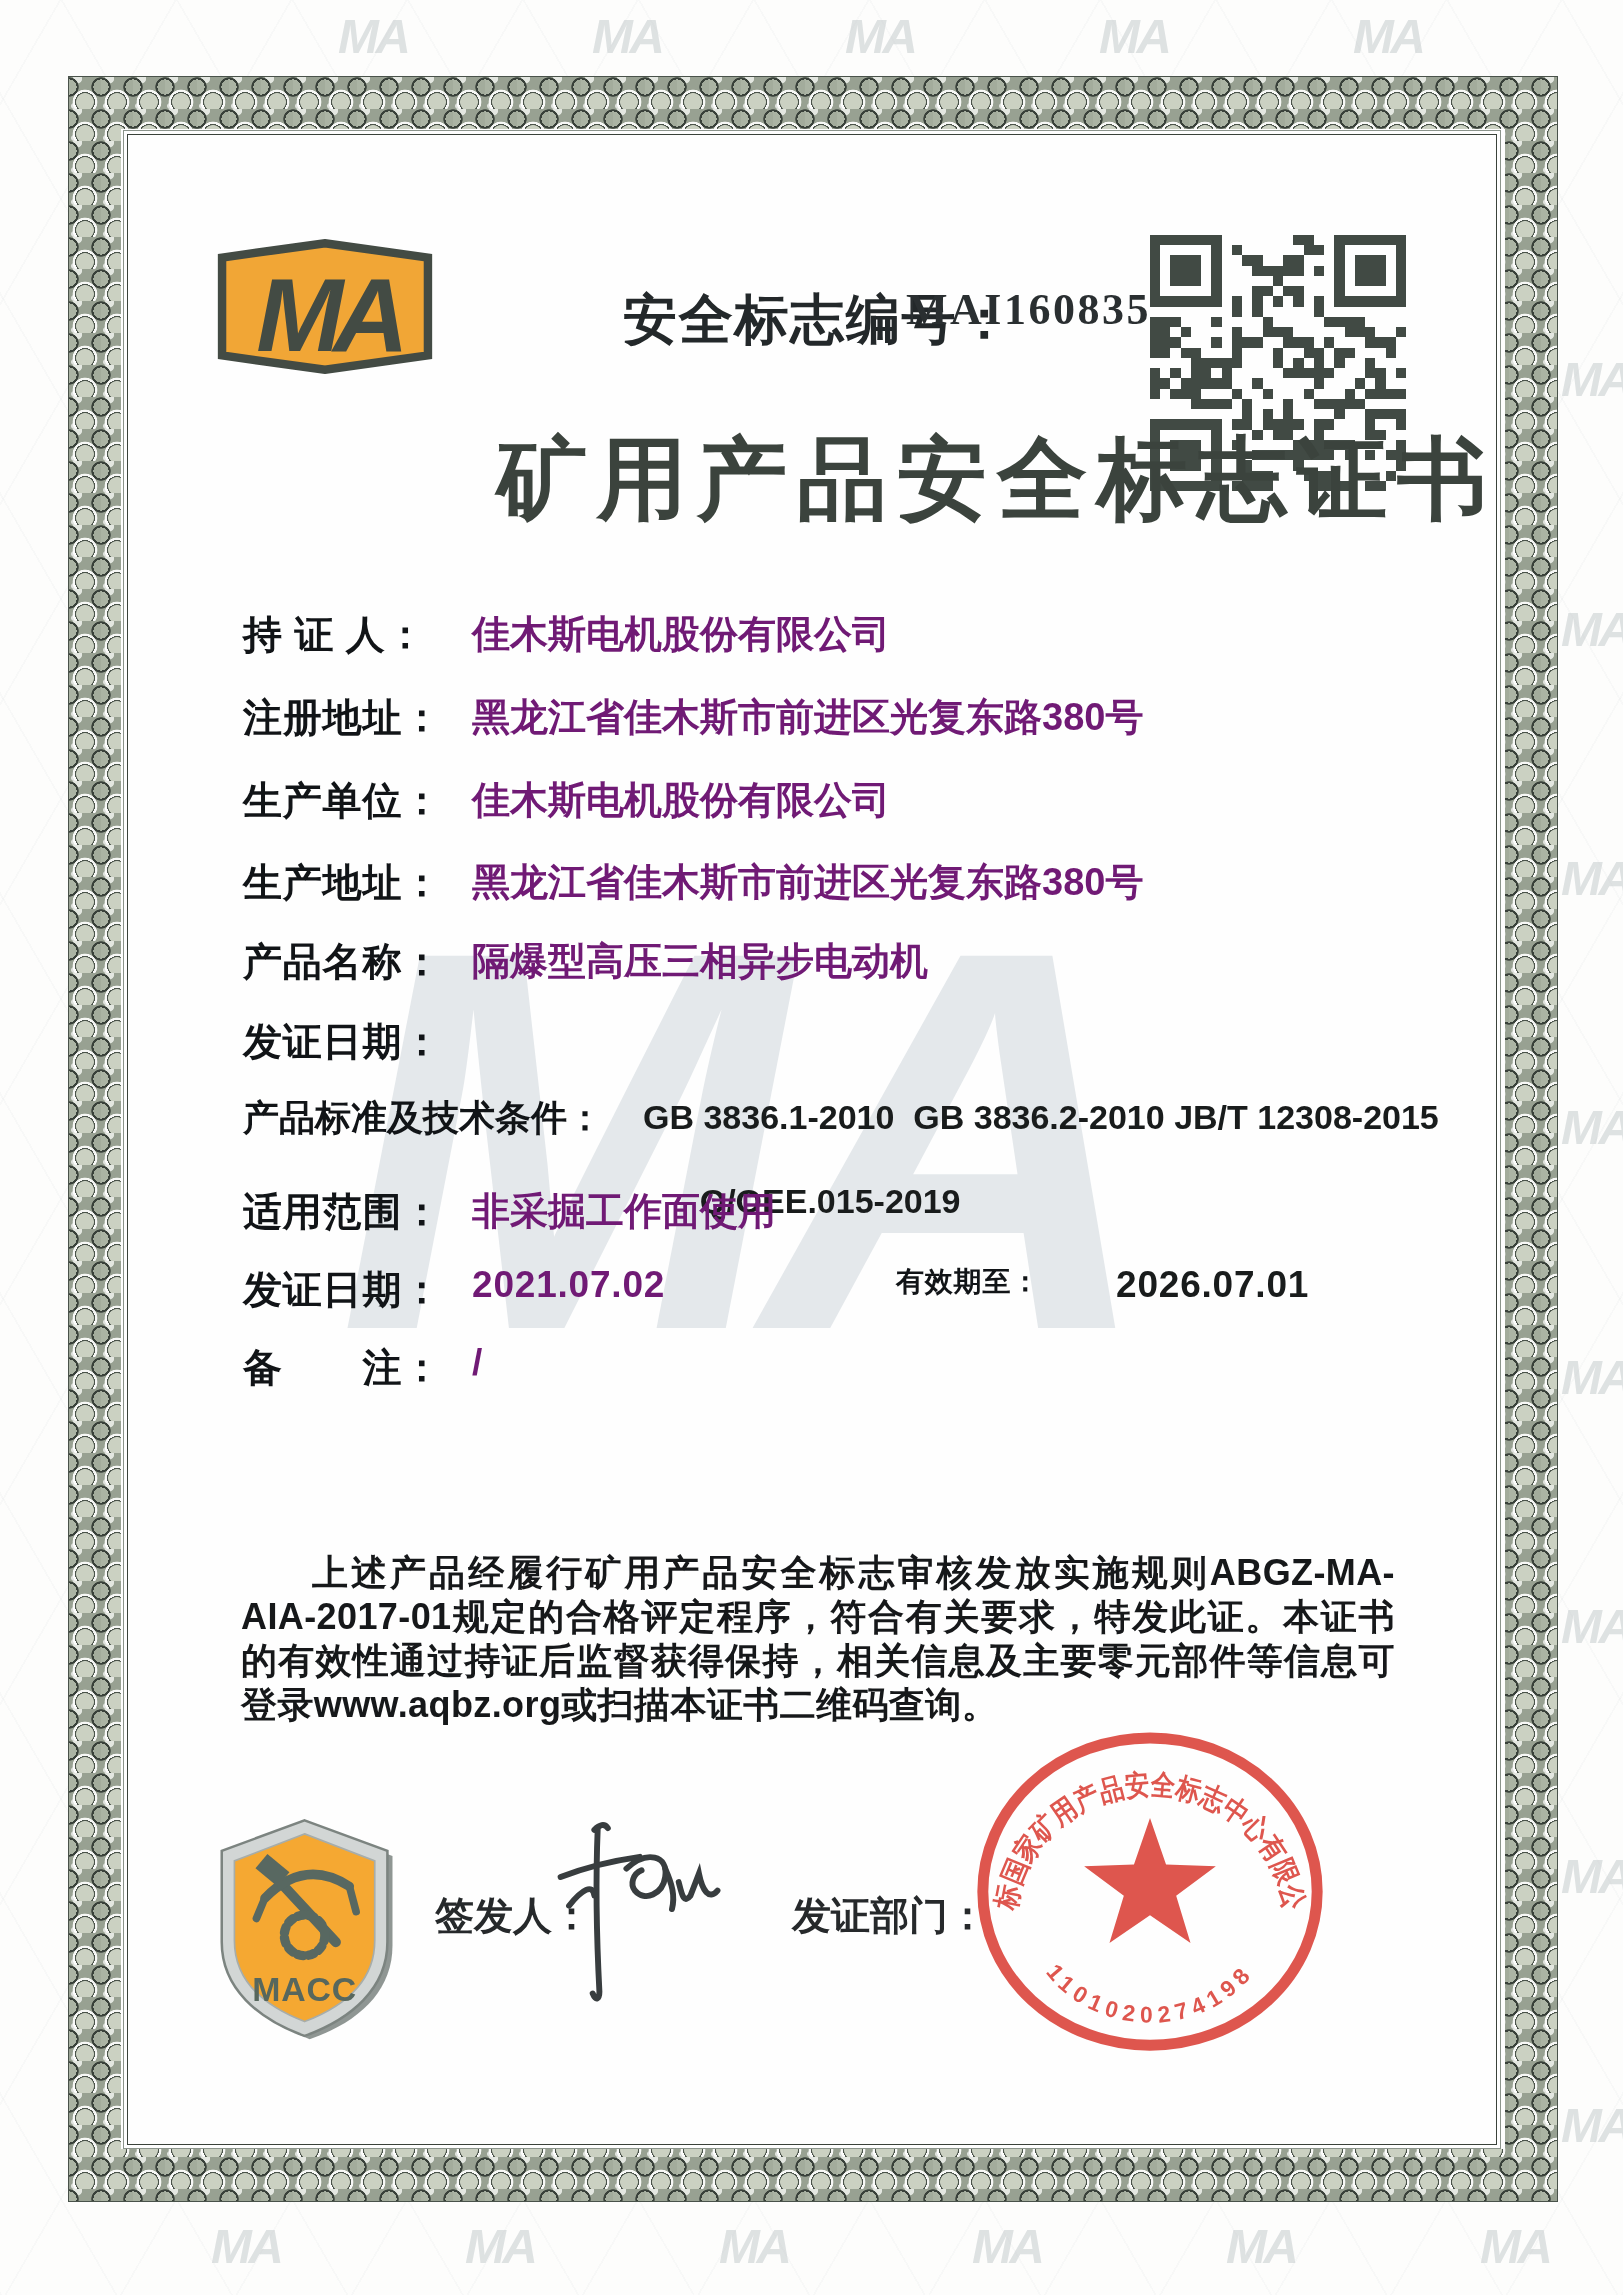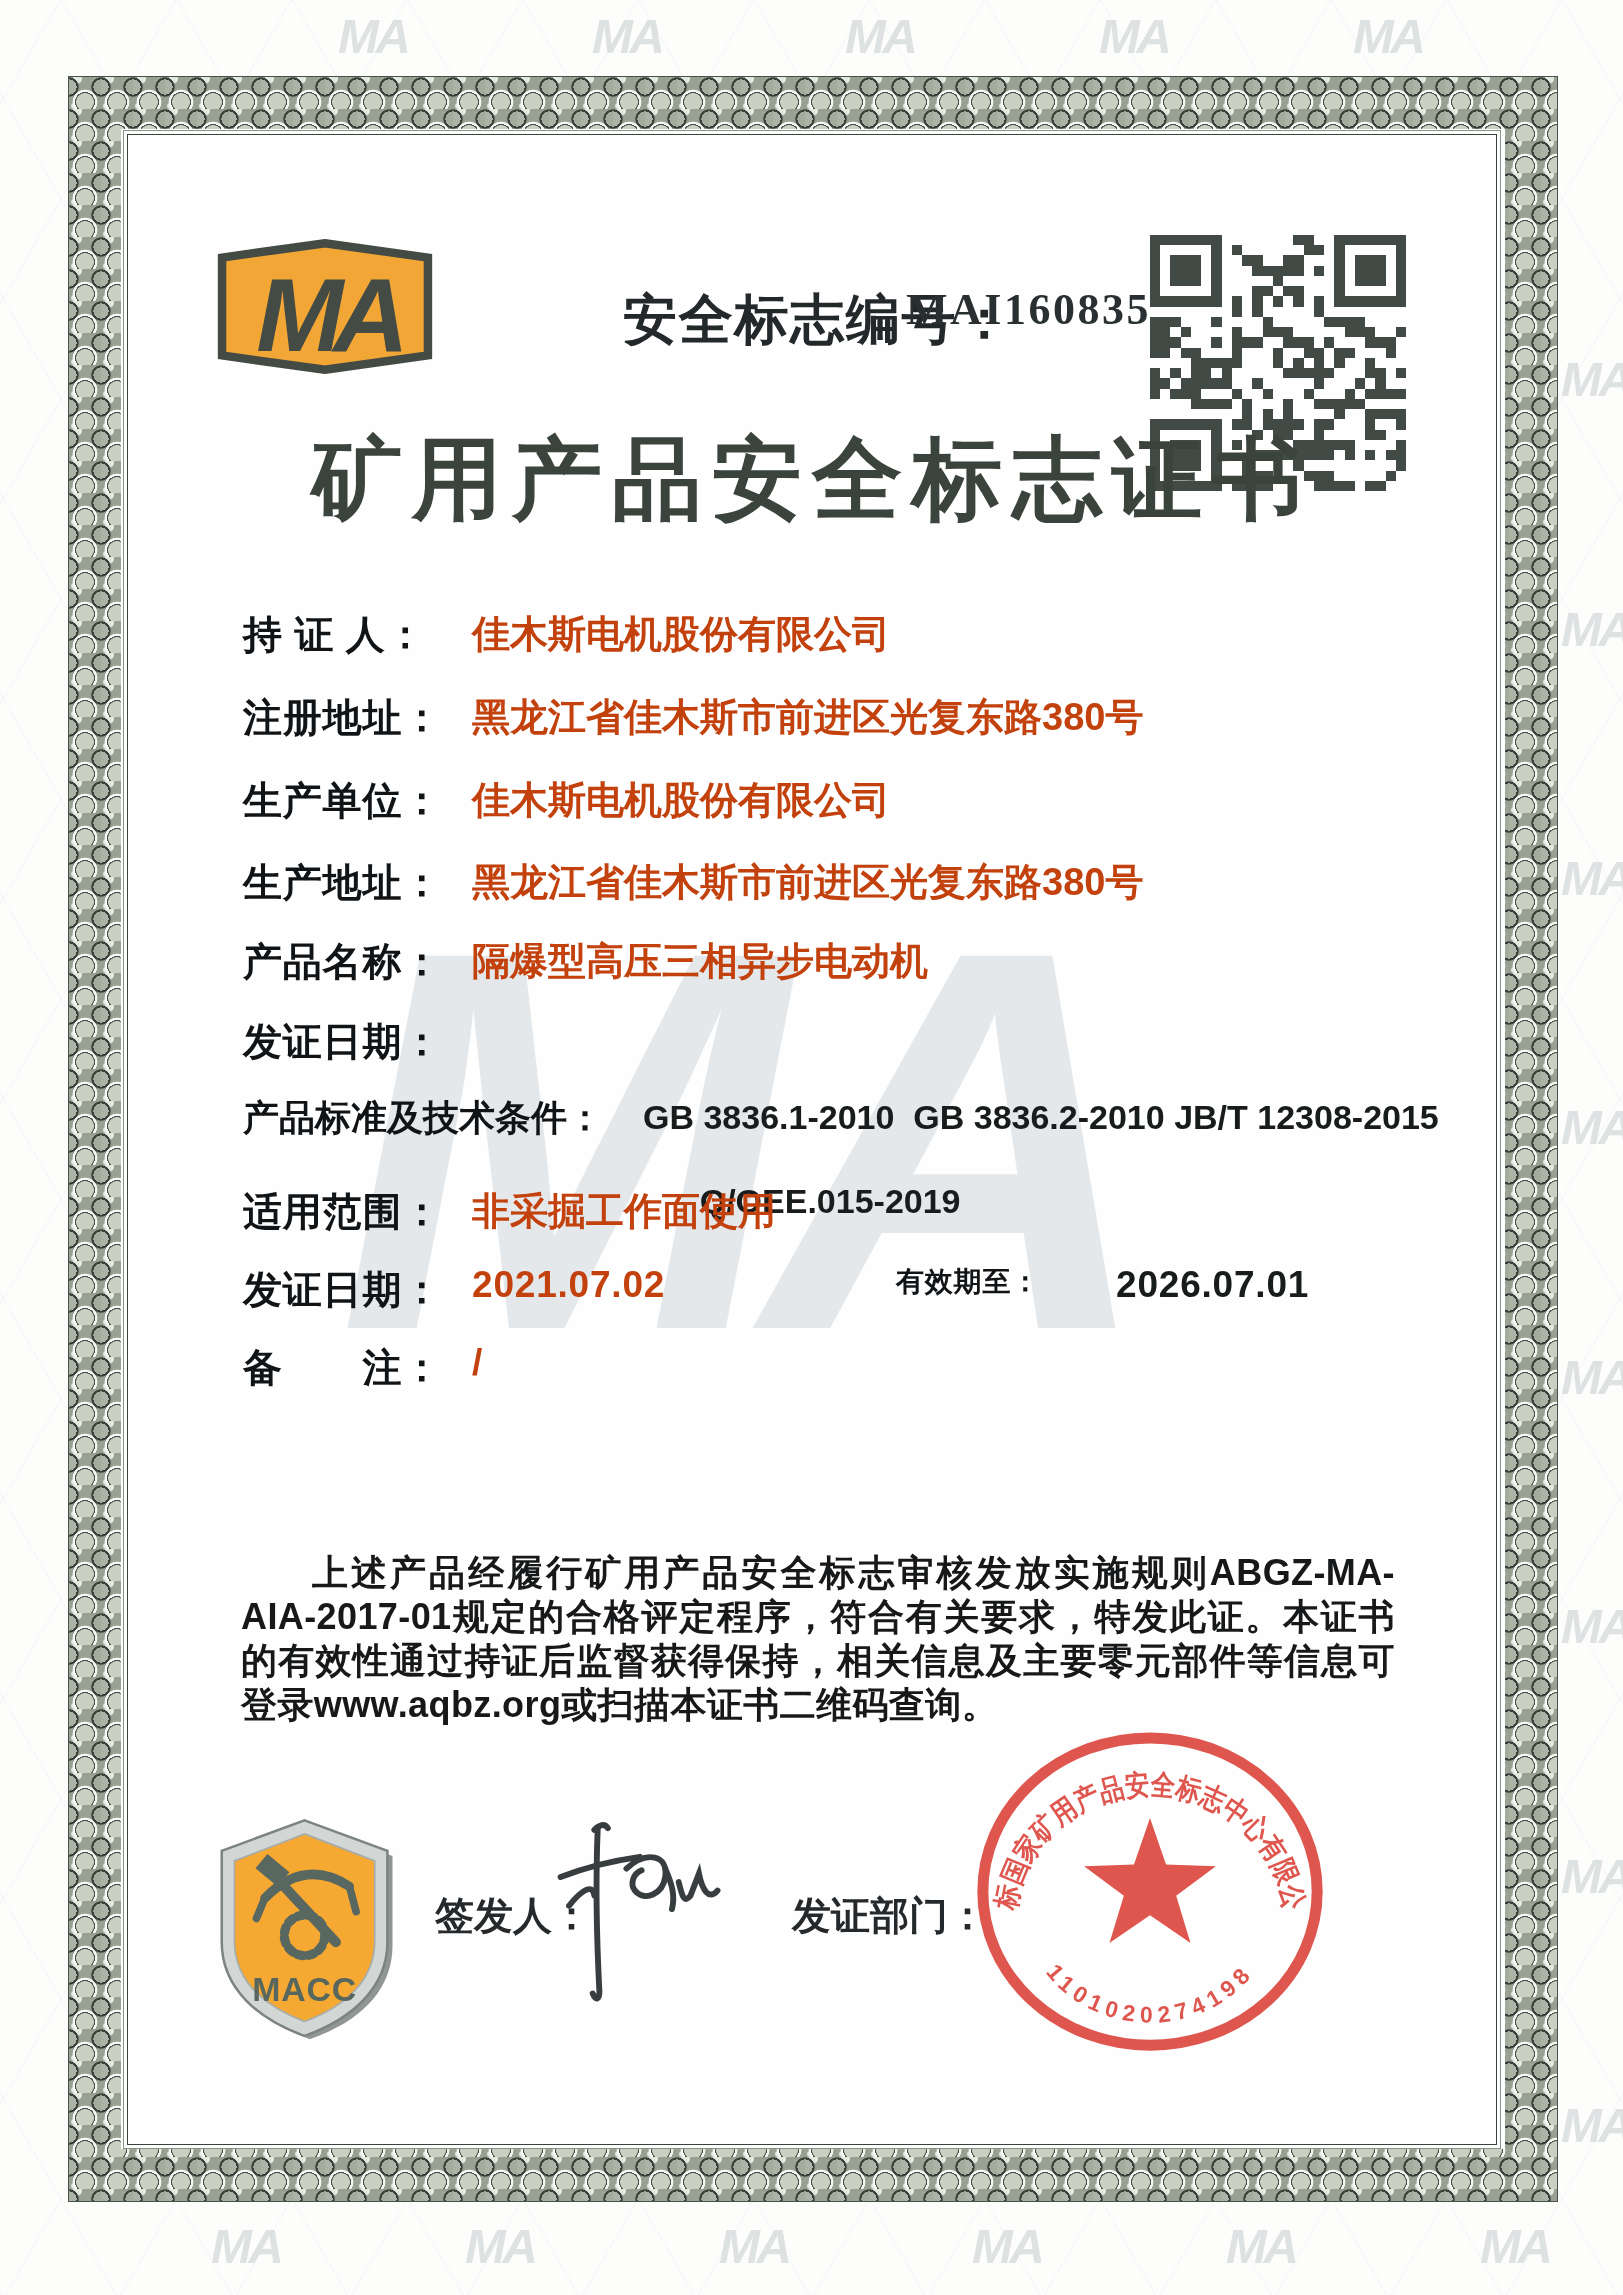--- a/index.html
+++ b/index.html
@@ -36,29 +36,29 @@
     color:rgba(178,190,200,.34);letter-spacing:-25px;user-select:none;}
 
   
   .ma-logo{position:absolute;left:216px;top:239px;width:218px;height:135px;}
   .enc-label{position:absolute;left:623px;top:284px;font-size:54px;font-weight:700;
     letter-spacing:1.7px;color:#23282a;}
   .enc-value{position:absolute;left:906px;top:284px;font-size:44px;font-weight:600;
     font-family:"Liberation Serif",serif;letter-spacing:2.5px;color:#2a2f31;}
   .qr{position:absolute;left:1150px;top:235px;width:256px;height:256px;}
 
-  .title{position:absolute;left:127px;top:430px;width:1370px;text-align:center;
+  .title{position:absolute;left:127px;top:430px;width:1370px;text-align:right;
     font-family:"Liberation Serif",serif;font-weight:900;font-size:90px;line-height:100px;
     letter-spacing:10px;color:#3b433d;margin:0;}
 
   
   .row{position:absolute;left:243px;width:1251px;height:54px;}
   .row .lab{position:absolute;left:0;top:0;font-size:39px;font-weight:700;letter-spacing:0.8px;color:#111417;white-space:pre;text-align:center;}
   .row .lab.small{font-size:36px;letter-spacing:0;}
-  .row .val{position:absolute;left:229px;top:0.8px;font-size:38px;font-weight:600;color:#c2410c;white-space:pre;}
+  .row .val{position:absolute;left:229px;top:0.8px;font-size:38px;font-weight:600;color:#701a75;white-space:pre;}
   .row .val.latin{font-size:37px;font-weight:700;letter-spacing:0.8px;}
   .std-val{position:absolute;left:400px;top:1.7px;width:786px;font-size:34px;font-weight:700;
     line-height:42px;color:#191c1c;white-space:pre;}
   .lab2{position:absolute;left:653px;top:0;font-size:28px;font-weight:700;letter-spacing:0.8px;color:#111417;}
   .val2{position:absolute;left:873px;top:0.8px;font-size:37px;font-weight:700;letter-spacing:0.8px;color:#191c1c;}
 
   .para{position:absolute;left:241px;top:1515px;width:1154px;font-size:36px;line-height:44px;
     font-weight:600;letter-spacing:0.4px;color:#16181a;text-indent:71px;text-align:justify;}
 
   

